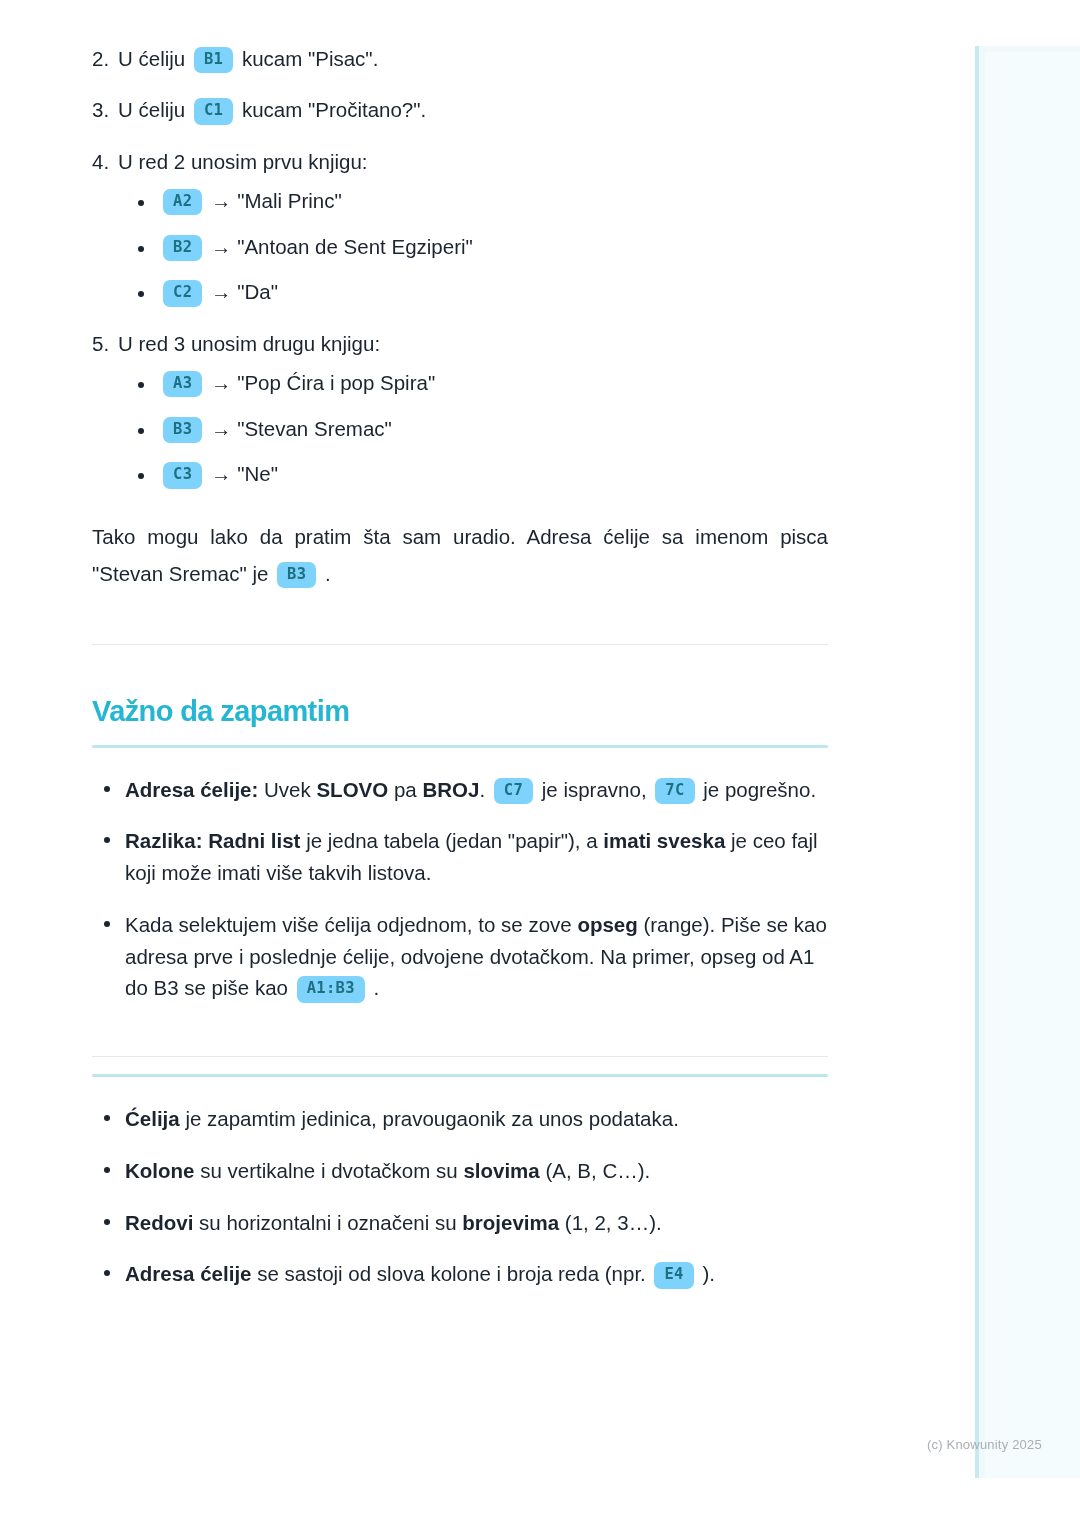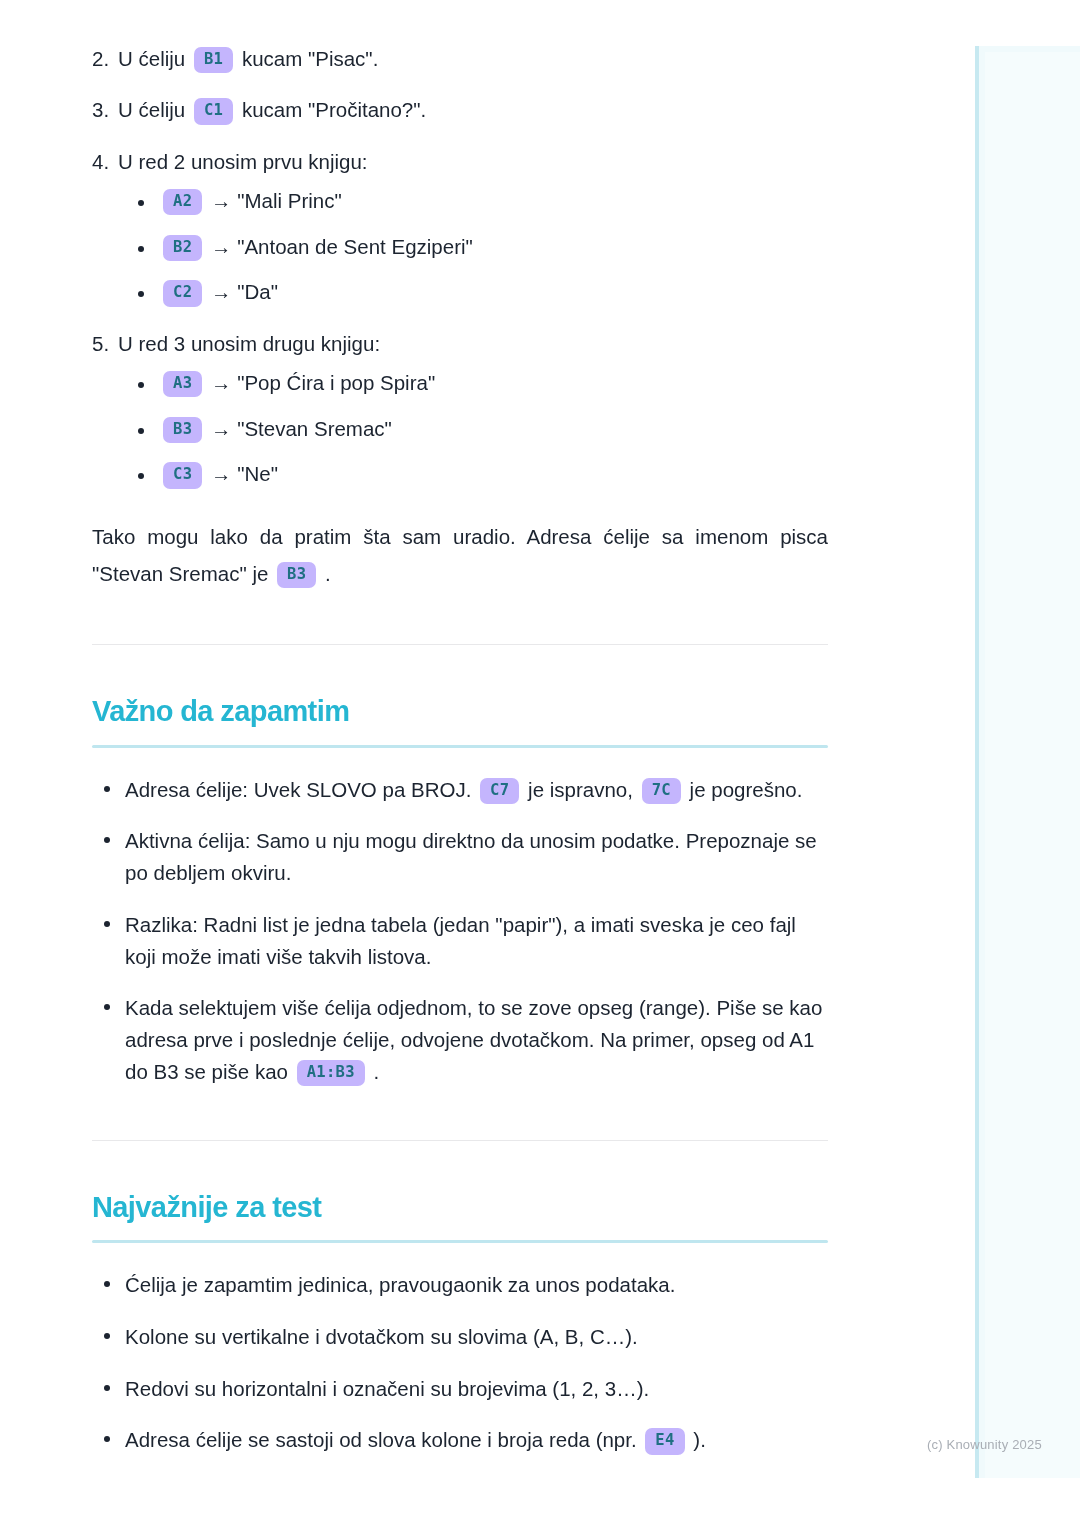--- a/index.html
+++ b/index.html
@@ -89,21 +89,21 @@
     top: 13px;
     width: 6px;
     height: 6px;
     border-radius: 50%;
     background: #1c2430;
   }
 
   
   .cell {
     display: inline-block;
-    background: #c4b5fd;
+    background: #7dd3fc;
     border-radius: 7px;
     padding: 3px 10px 4px 10px;
     margin: 0 3px;
     font-family: "DejaVu Sans Mono", monospace;
     font-size: 15.5px;
     font-weight: 700;
     color: #1f6f82;
     line-height: 1.25;
     vertical-align: 2px;
     letter-spacing: 0.3px;
@@ -160,21 +160,21 @@
   .bullet:last-child { margin-bottom: 0; }
   .bullet .dot {
     position: absolute;
     left: 12px;
     top: 12px;
     width: 6px;
     height: 6px;
     border-radius: 50%;
     background: #1c2430;
   }
-  .bullet b, .step b, .para b { font-weight: 400; text-align: right; }
+  .bullet b, .step b, .para b { font-weight: 700; text-align: right; }
 
   
   .watermark {
     position: absolute;
     top: 1437px;
     left: 927px;
     font-size: 13px;
     color: #a9aeb5;
     letter-spacing: 0.2px;
     white-space: nowrap;
@@ -267,44 +267,39 @@
 
       <li class="bullet">
         <span class="dot"></span>
         <b>Adresa ćelije:</b><span> Uvek </span><b>SLOVO</b><span> pa </span><b>BROJ</b><span>.</span>
         <span class="cell">C7</span>
         <span>je ispravno,</span>
         <span class="cell">7C</span>
         <span>je pogrešno.</span>
       </li>
 
-      <li class="bullet">
-        <span class="dot"></span>
-        <b>Aktivna ćelija:</b><span> Samo u nju mogu direktno da unosim podatke. Prepoznaje se po debljem okviru.</span>
-      </li>
 
       <li class="bullet">
         <span class="dot"></span>
         <b>Razlika: Radni list</b><span> je jedna tabela (jedan "papir"), a </span><b>imati sveska</b><span> je ceo fajl koji može imati više takvih listova.</span>
       </li>
 
       <li class="bullet">
         <span class="dot"></span>
         <span>Kada selektujem više ćelija odjednom, to se zove </span><b>opseg</b><span> (range). Piše se kao adresa prve i poslednje ćelije, odvojene dvotačkom. Na primer, opseg od A1 do B3 se piše kao</span>
         <span class="cell">A1:B3</span>
         <span>.</span>
       </li>
 
     </ul>
   </div>
 
   <hr class="divider">
 
   <div class="section">
-    <h2 class="section-title">Najvažnije za test</h2>
     <div class="section-rule"></div>
 
     <ul class="bullets">
 
       <li class="bullet">
         <span class="dot"></span>
         <b>Ćelija</b><span> je zapamtim jedinica, pravougaonik za unos podataka.</span>
       </li>
 
       <li class="bullet">

